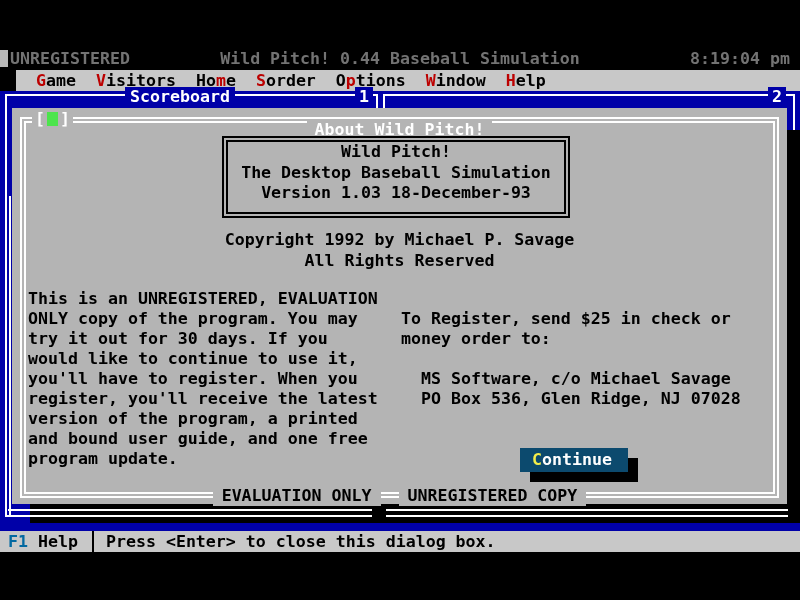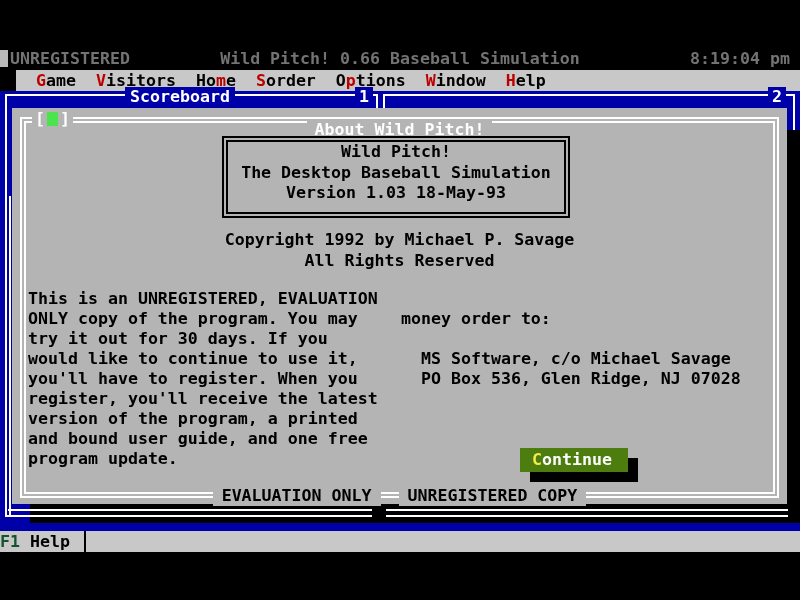--- a/index.html
+++ b/index.html
@@ -57,46 +57,46 @@
               text-align:center; }
   #aboutbox div { line-height:20.5px; white-space:pre; }
 
   #copyright { left:0; top:121px; width:100%; text-align:center; }
   #copyright div { line-height:21px; }
 
   #leftpara { left:16px; top:181px; }
   #leftpara div, #rightblock div { height:20px; line-height:20px; white-space:pre; }
   #rightblock { left:389px; top:201px; }
 
-  #continue-btn { left:508px; top:340px; width:108px; height:24px; background:#4d7c0f;
+  #continue-btn { left:508px; top:340px; width:108px; height:24px; background:#0c4a6e;
                   color:#fff; line-height:23px; padding-left:12px; cursor:pointer;
                   box-shadow:10px 10px 0 #000; white-space:pre; }
   #continue-btn .hk { color:#f4ee4a; }
 
   #dlg-footer { left:0; top:378px; width:100%; display:flex; justify-content:center;
                 gap:18px; }
   #dlg-footer span { background:#b4b4b4; height:20px; line-height:20px; padding:0 9px;
                      white-space:pre; }
 
   
   #statusbar { left:0; top:531px; width:800px; height:21px; background:#c8c8c8; color:#000;
                display:flex; align-items:center; }
-  #sb-f1 { color:#14532d; }
+  #sb-f1 { color:#0369a1; margin-left:8px; }
   #sb-help { margin-left:10px; }
   #sb-sep { width:2px; height:21px; background:#000; margin:0 12px 0 14px; }
 </style>
 </head>
 <body>
 
 <div id="stage">
 
   <div id="titlebar" class="abs">
     <div class="corner abs"></div>
     <span id="tb-left" class="abs">UNREGISTERED</span>
-    <span id="tb-title" class="abs">Wild Pitch! 0.66 Baseball Simulation</span>
+    <span id="tb-title" class="abs">Wild Pitch! 0.44 Baseball Simulation</span>
     <span id="tb-time" class="abs">8:19:04 pm</span>
   </div>
 
   <div id="menubar" class="abs">
     <span class="menu-item"><span></span><span class="hotkey">G</span><span>ame</span></span>
     <span class="menu-item"><span></span><span class="hotkey">V</span><span>isitors</span></span>
     <span class="menu-item"><span>Ho</span><span class="hotkey">m</span><span>e</span></span>
     <span class="menu-item"><span></span><span class="hotkey">S</span><span>order</span></span>
     <span class="menu-item"><span>O</span><span class="hotkey">p</span><span>tions</span></span>
     <span class="menu-item"><span></span><span class="hotkey">W</span><span>indow</span></span>
@@ -126,55 +126,57 @@
 
       <span id="dlg-close" class="abs"><span>[</span><span class="blk"></span><span>]</span></span>
 
       <div id="dlg-title" class="abs">
         <span>About Wild Pitch!</span>
       </div>
 
       <div id="aboutbox" class="abs">
         <div>Wild Pitch!</div>
         <div>The Desktop Baseball Simulation</div>
-        <div>Version 1.03 18-May-93</div>
+        <div>Version 1.03 18-December-93</div>
       </div>
 
       <div id="copyright" class="abs">
         <div>Copyright 1992 by Michael P. Savage</div>
         <div>All Rights Reserved</div>
       </div>
 
       <div id="leftpara" class="abs">
         <div>This is an UNREGISTERED, EVALUATION</div>
         <div>ONLY copy of the program. You may</div>
         <div>try it out for 30 days. If you</div>
         <div>would like to continue to use it,</div>
         <div>you'll have to register. When you</div>
         <div>register, you'll receive the latest</div>
         <div>version of the program, a printed</div>
         <div>and bound user guide, and one free</div>
         <div>program update.</div>
       </div>
 
       <div id="rightblock" class="abs">
+        <div>To Register, send $25 in check or</div>
         <div>money order to:</div>
         <div></div>
         <div>  MS Software, c/o Michael Savage</div>
         <div>  PO Box 536, Glen Ridge, NJ 07028</div>
       </div>
 
       <div id="continue-btn" class="abs"><span class="hk">C</span><span>ontinue</span></div>
 
       <div id="dlg-footer" class="abs">
         <span>EVALUATION ONLY</span>
         <span>UNREGISTERED COPY</span>
       </div>
     </div>
   </div>
 
   <div id="statusbar" class="abs">
     <span id="sb-f1">F1</span>
     <span id="sb-help">Help</span>
     <span id="sb-sep"></span>
+    <span id="sb-msg">Press &lt;Enter&gt; to close this dialog box.</span>
   </div>
 
 </div>
 
 </body></html>

